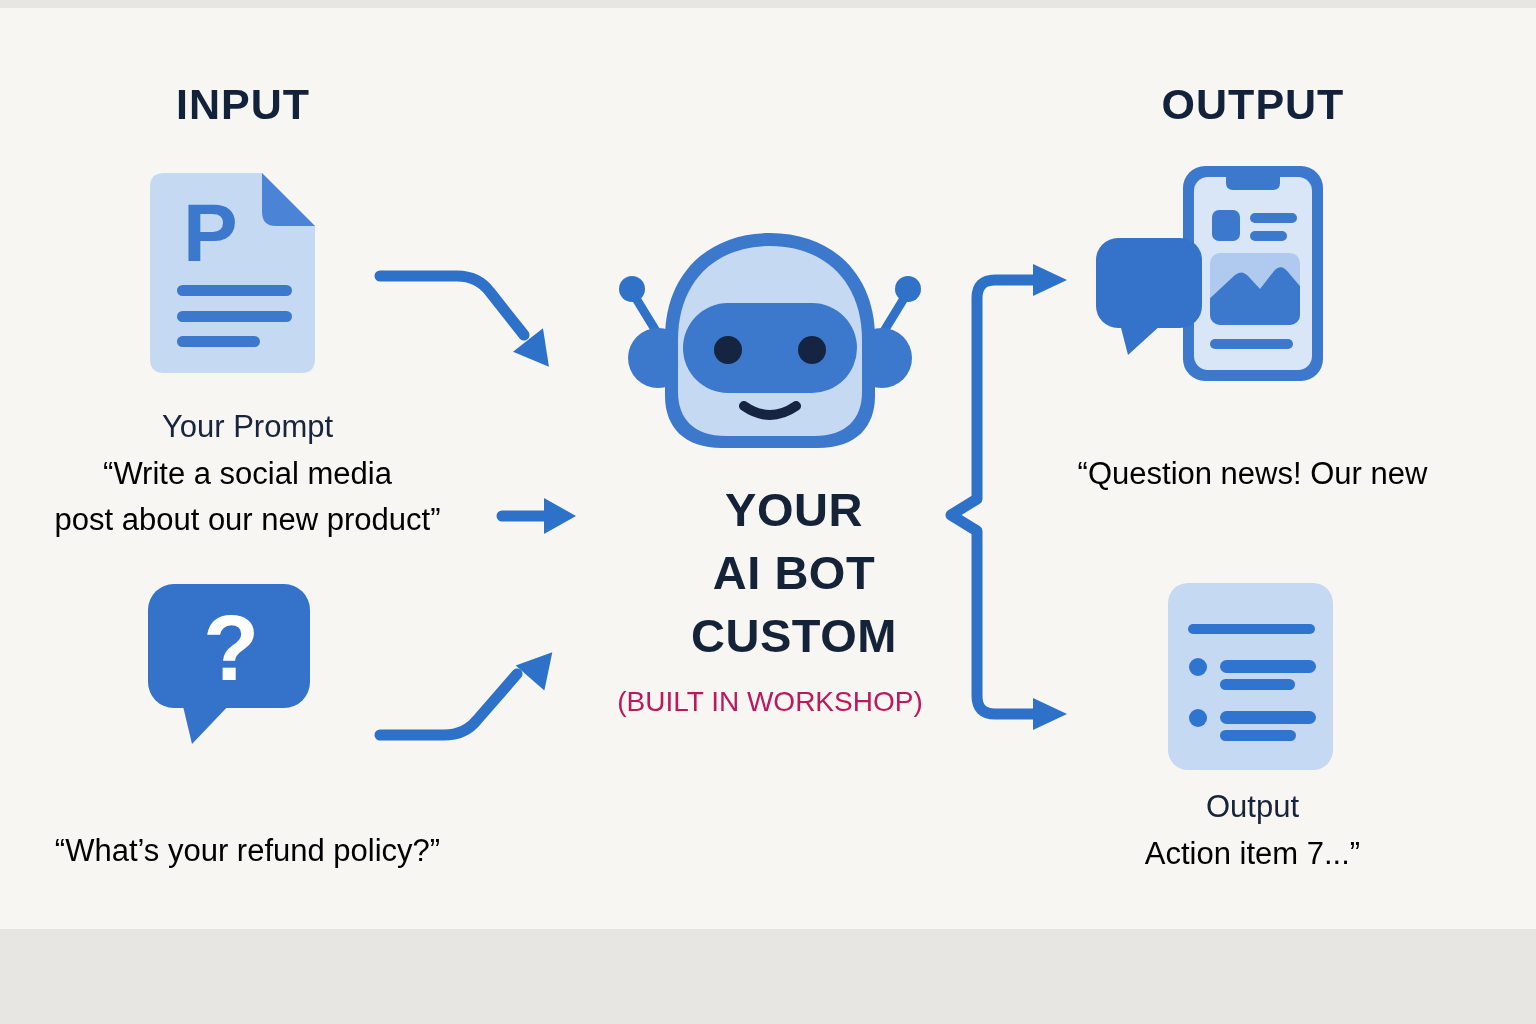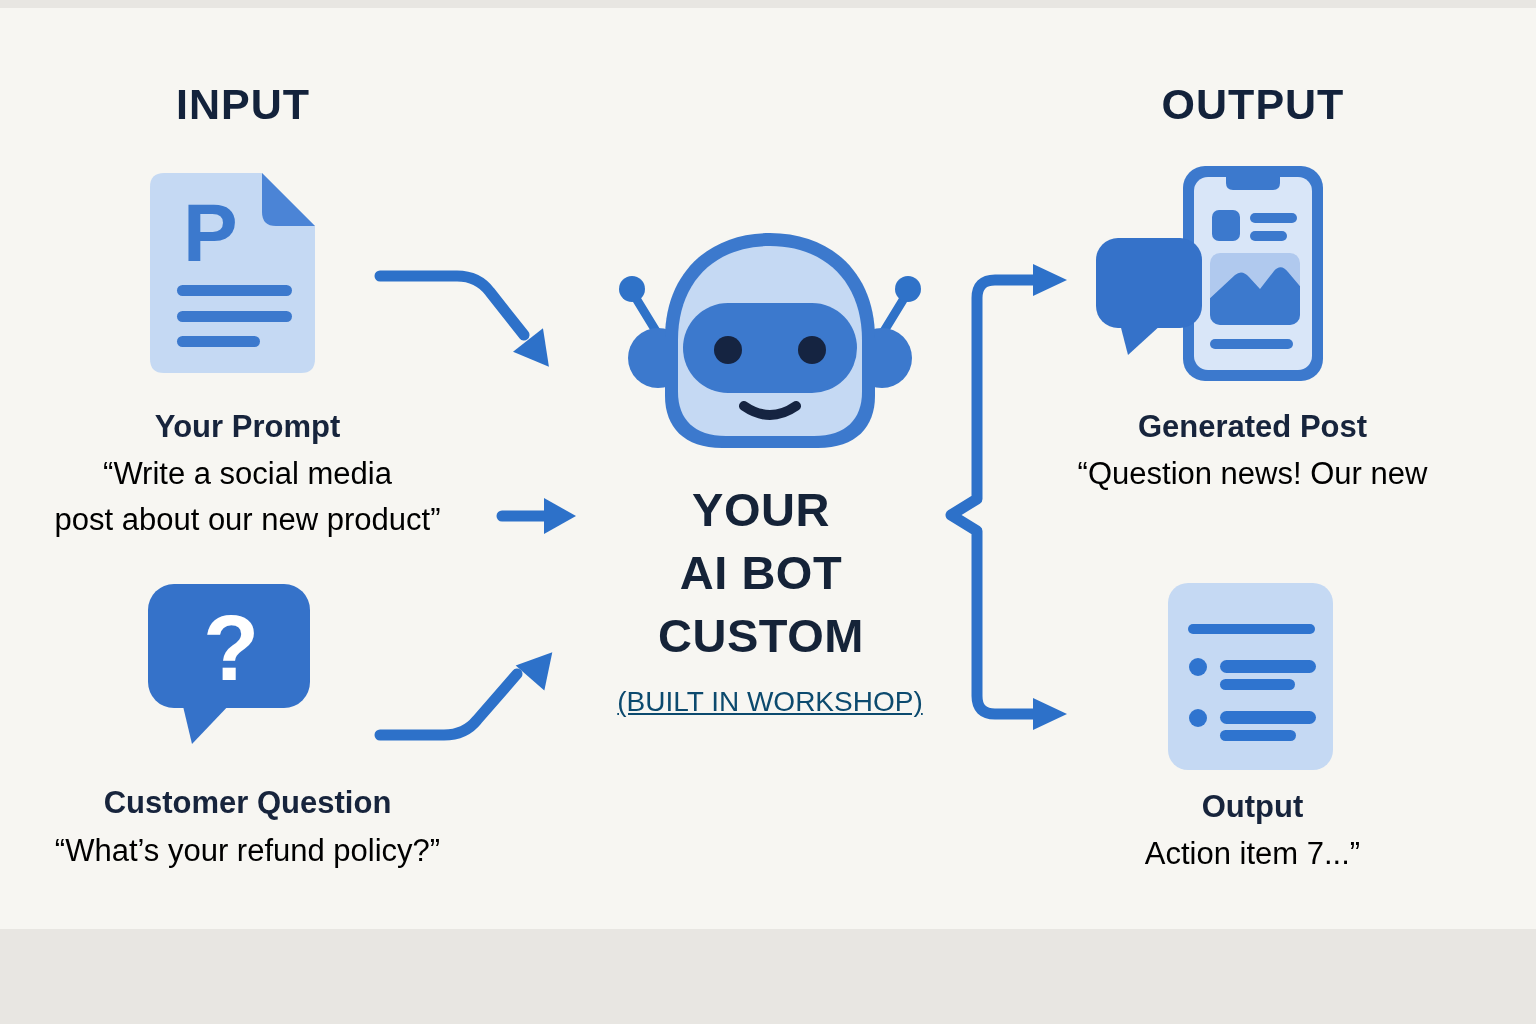--- a/index.html
+++ b/index.html
@@ -6,24 +6,24 @@
   #canvas{
     position:relative;width:1536px;height:921px;margin:8px auto;
     background:#f7f6f2;overflow:hidden;
     font-family:"Liberation Sans", sans-serif;color:#17243c;
   }
   .abs{position:absolute;}
   .center{text-align:center;}
   .section-heading{
     font-size:43px;font-weight:700;letter-spacing:1px;color:#13223b;
   }
-  .item-label{font-size:31px;font-weight:700;line-height:46px;color:#17243c;}
+  .item-label{font-size:31px;font-weight:400;line-height:46px;color:#17243c;}
   .item-quote{font-size:31px;font-weight:400;line-height:46px;color:#000000;}
   .bot-title{font-size:47px;font-weight:700;line-height:63px;letter-spacing:.5px;color:#152338;}
-  .bot-subtitle{font-size:28px;font-weight:400;color:#0c4a6e;text-decoration:underline;}
+  .bot-subtitle{font-size:28px;font-weight:400;color:#be185d;}
   svg{display:block;}
 </style>
 </head>
 <body>
 
 <div id="canvas">
 
   <div class="abs center section-heading" style="left:0;top:72;width:486px;top:72px">INPUT</div>
 
   <svg class="abs" style="left:150px;top:165px" width="165" height="200" viewBox="0 0 165 200" aria-hidden="true">
@@ -40,21 +40,20 @@
     <div>“Write a social media</div>
     <div>post about our new product”</div>
   </div>
 
   <svg class="abs" style="left:148px;top:576px" width="165" height="162" viewBox="0 0 165 162" aria-hidden="true">
     <rect x="0" y="0" width="162" height="124" rx="26" fill="#3572c9"></rect>
     <path d="M34,118 L84,118 L44,160 Z" fill="#3572c9"></path>
     <text x="83" y="96" text-anchor="middle" font-size="92" font-weight="700" fill="#ffffff" font-family="Liberation Sans, sans-serif">?</text>
   </svg>
 
-  <div class="abs center item-label" style="left:0;width:495px;top:772px">Customer Question</div>
   <div class="abs center item-quote" style="left:0;width:495px;top:820px">“What’s your refund policy?”</div>
 
   <svg class="abs" style="left:372px;top:252px" width="195" height="115" viewBox="0 0 195 115" aria-hidden="true">
     <path d="M8,16 H85 Q106,16 118,32 L152,75" fill="none" stroke="#2d71c9" stroke-width="11" stroke-linecap="round" stroke-linejoin="round"></path>
     <polygon points="0,-19 34,0 0,19" transform="translate(156,80) rotate(52)" fill="#2d71c9"></polygon>
   </svg>
 
   <svg class="abs" style="left:496px;top:486px" width="84" height="44" viewBox="0 0 84 44" aria-hidden="true">
     <line x1="6" y1="22" x2="48" y2="22" stroke="#2d71c9" stroke-width="11" stroke-linecap="round"></line>
     <polygon points="48,4 80,22 48,40" fill="#2d71c9"></polygon>
@@ -77,21 +76,21 @@
 
     <path d="M158,7 C96,7 53,48 53,112 L53,170 C53,201 72,222 110,222 L206,222 C244,222 263,201 263,170 L263,112 C263,48 220,7 158,7 Z" fill="#3c79cd"></path>
     <path d="M158,20 C103,20 66,56 66,114 L66,166 C66,193 82,210 114,210 L202,210 C234,210 250,193 250,166 L250,114 C250,56 213,20 158,20 Z" fill="#c5d9f3"></path>
 
     <rect x="71" y="77" width="174" height="90" rx="45" fill="#3c79cd"></rect>
     <circle cx="116" cy="124" r="14" fill="#152441"></circle>
     <circle cx="200" cy="124" r="14" fill="#152441"></circle>
     <path d="M132,180 Q158,198 184,180" fill="none" stroke="#152441" stroke-width="10" stroke-linecap="round"></path>
   </svg>
 
-  <div class="abs center bot-title" style="left:601px;width:320px;top:470px">
+  <div class="abs center bot-title" style="left:634px;width:320px;top:470px">
     <div>YOUR</div>
     <div>AI BOT</div>
     <div>CUSTOM</div>
   </div>
   <div class="abs center bot-subtitle" style="left:585px;width:370px;top:678px">(BUILT IN WORKSHOP)</div>
 
   <svg class="abs" style="left:935px;top:248px" width="140" height="482" viewBox="0 0 140 482" aria-hidden="true">
     <path d="M100,24 H60 Q42,24 42,42 V243 L16,259 L42,275 V440 Q42,458 60,458 H100" fill="none" stroke="#2d71c9" stroke-width="11" stroke-linecap="round" stroke-linejoin="round"></path>
     <polygon points="98,8 132,24 98,40" fill="#2d71c9"></polygon>
     <polygon points="98,442 132,458 98,474" fill="#2d71c9"></polygon>
@@ -111,21 +110,20 @@
     <rect x="122" y="52" width="28" height="31" rx="7" fill="#3c79cd"></rect>
     <rect x="160" y="55" width="47" height="10" rx="5" fill="#3c79cd"></rect>
     <rect x="160" y="73" width="37" height="10" rx="5" fill="#3c79cd"></rect>
     <rect x="120" y="95" width="90" height="72" rx="10" fill="#b0c9ee"></rect>
     <path d="M116,144 L145,117 Q152,111 159,119 L170,131 L184,113 Q191,105 198,114 L214,133 V171 H116 Z" clip-path="url(#imgclip)" fill="#3c79cd"></path>
     <rect x="120" y="181" width="83" height="10" rx="5" fill="#3c79cd"></rect>
     <rect x="6" y="80" width="106" height="90" rx="22" fill="#3572c9"></rect>
     <path d="M30,166 L72,166 L38,197 Z" fill="#3572c9"></path>
   </svg>
 
-  <div class="abs center item-label" style="left:1005px;width:495px;top:396px">Generated Post</div>
   <div class="abs center item-quote" style="left:1005px;width:495px;top:443px">
     <div>“Question news! Our new</div>
   </div>
 
   <svg class="abs" style="left:1168px;top:575px" width="165" height="187" viewBox="0 0 165 187" aria-hidden="true">
     <rect x="0" y="0" width="165" height="187" rx="20" fill="#c5d9f3"></rect>
     <rect x="20" y="41" width="127" height="10" rx="5" fill="#2f74cf"></rect>
     <circle cx="30" cy="84" r="9" fill="#2f74cf"></circle>
     <rect x="52" y="77" width="96" height="13" rx="6.5" fill="#2f74cf"></rect>
     <rect x="52" y="96" width="75" height="11" rx="5.5" fill="#2f74cf"></rect>

